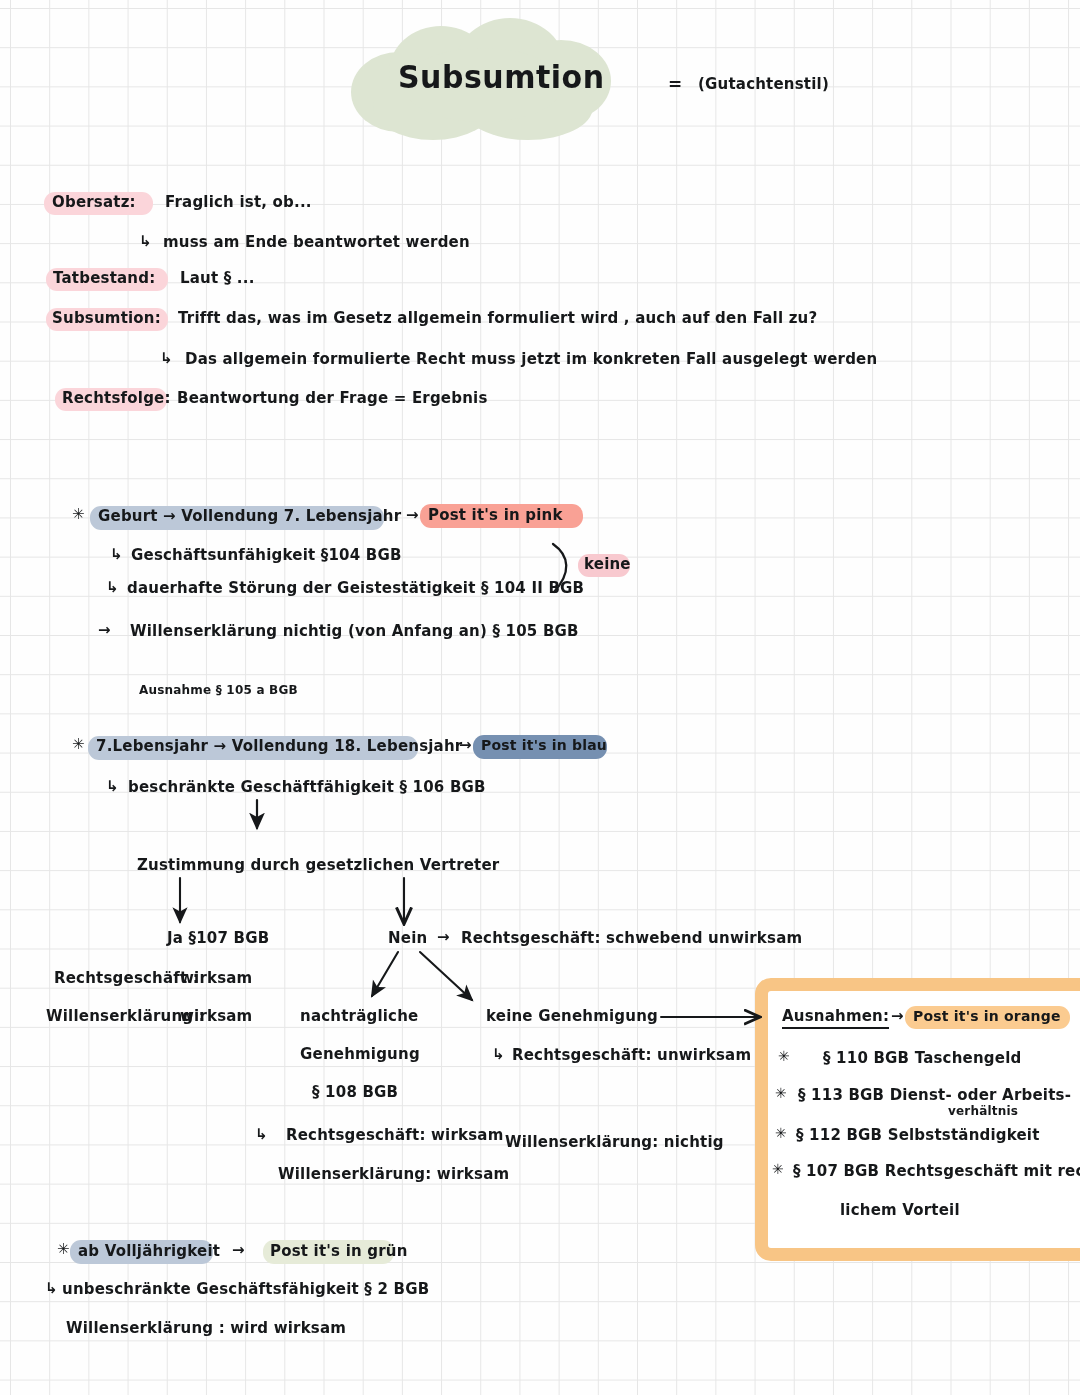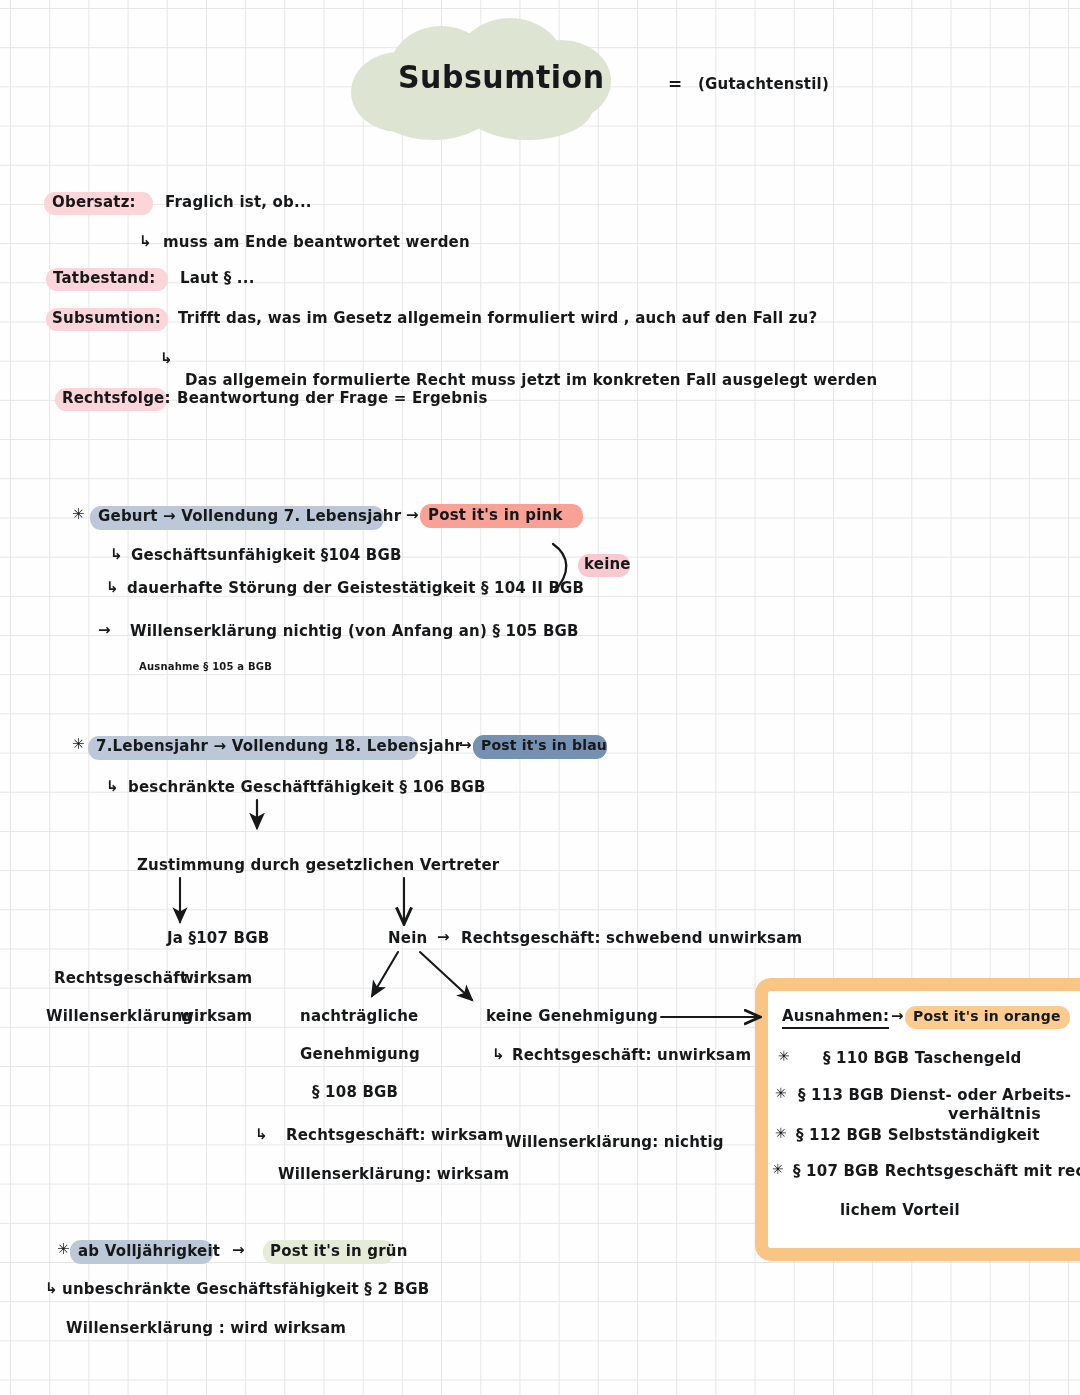--- a/index.html
+++ b/index.html
@@ -138,21 +138,21 @@
 
   <div class="hl hl-pinklabel" style="left:46px; top:268px; width:122px; height:23px;"></div>
   <div class="hw ontop" style="left:53px; top:270px; font-size:15px;">Tatbestand:</div>
   <div class="hw" style="left:180px; top:270px; font-size:15px;">Laut § ...</div>
 
   <div class="hl hl-pinklabel" style="left:46px; top:308px; width:122px; height:23px;"></div>
   <div class="hw ontop" style="left:52px; top:310px; font-size:15px;">Subsumtion:</div>
   <div class="hw" style="left:178px; top:310px; font-size:15px;">Trifft das, was   im   Gesetz  allgemein  formuliert  wird , auch  auf  den Fall zu?</div>
 
   <div class="hw" style="left:160px; top:350px; font-size:15px;">↳</div>
-  <div class="hw" style="left:185px; top:372px; font-size:15px;">Das  allgemein   formulierte  Recht   muss   jetzt   im  konkreten  Fall  ausgelegt  werden</div>
+  <div class="hw" style="left:185px; top:351px; font-size:15px;">Das  allgemein   formulierte  Recht   muss   jetzt   im  konkreten  Fall  ausgelegt  werden</div>
 
   <div class="hl hl-pinklabel" style="left:55px; top:388px; width:112px; height:23px;"></div>
   <div class="hw ontop" style="left:62px; top:390px; font-size:15px;">Rechtsfolge:</div>
   <div class="hw" style="left:177px; top:390px; font-size:15px;">Beantwortung  der  Frage = Ergebnis</div>
 
   <div class="hw" style="left:72px; top:506px; font-size:15px;">✳</div>
   <div class="hl hl-blue-l" style="left:90px; top:506px; width:294px; height:24px;"></div>
   <div class="hw ontop" style="left:98px; top:508px; font-size:15px;">Geburt   →  Vollendung 7. Lebensjahr</div>
   <div class="hw" style="left:406px; top:507px; font-size:15px;">→</div>
   <div class="hl hl-salmon" style="left:420px; top:504px; width:163px; height:24px;"></div>
@@ -160,21 +160,21 @@
 
   <div class="hw" style="left:110px; top:546px; font-size:15px;">↳</div>
   <div class="hw" style="left:131px; top:547px; font-size:15px;">Geschäftsunfähigkeit §104 BGB</div>
 
   <div class="hw" style="left:106px; top:579px; font-size:15px;">↳</div>
   <div class="hw" style="left:127px; top:580px; font-size:15px;">dauerhafte Störung  der  Geistestätigkeit     § 104 II BGB</div>
 
   <div class="hw" style="left:98px; top:622px; font-size:15px;">→</div>
   <div class="hw" style="left:130px; top:623px; font-size:15px;">Willenserklärung  nichtig (von Anfang  an)    § 105 BGB</div>
 
-  <div class="hw" style="left:139px; top:661px; font-size:10px;">Ausnahme  § 105 a  BGB</div>
+  <div class="hw" style="left:139px; top:684px; font-size:12px;">Ausnahme  § 105 a  BGB</div>
 
   <div class="hl hl-pinksoft" style="left:578px; top:554px; width:52px; height:23px;"></div>
   <div class="hw ontop" style="left:584px; top:556px; font-size:15px;">keine</div>
 
   <div class="hw" style="left:72px; top:736px; font-size:15px;">✳</div>
   <div class="hl hl-blue-l" style="left:88px; top:736px; width:330px; height:24px;"></div>
   <div class="hw ontop" style="left:96px; top:738px; font-size:15px;">7.Lebensjahr   →   Vollendung  18. Lebensjahr</div>
   <div class="hw" style="left:459px; top:737px; font-size:15px;">→</div>
   <div class="hl hl-blue-d" style="left:473px; top:735px; width:134px; height:24px;"></div>
   <div class="hw ontop" style="left:481px; top:738px; font-size:14px;">Post it's  in  blau</div>
@@ -211,21 +211,21 @@
   <div class="hw" style="left:782px; top:1008px; font-size:15px; z-index:3; border-bottom:2px solid #16181a; padding-bottom:2px;">Ausnahmen:</div>
   <div class="hw" style="left:891px; top:1008px; font-size:15px; z-index:3;">→</div>
   <div class="hl hl-orange" style="left:905px; top:1006px; width:165px; height:23px; z-index:3;"></div>
   <div class="hw" style="left:913px; top:1009px; font-size:14px; z-index:4;">Post it's in  orange</div>
 
   <div class="hw" style="left:778px; top:1049px; font-size:14px; z-index:3;">✳</div>
   <div class="hw" style="left:800px; top:1050px; font-size:15px; z-index:3;margin-left:23px;">§ 110 BGB Taschengeld</div>
 
   <div class="hw" style="left:775px; top:1086px; font-size:14px; z-index:3;">✳</div>
   <div class="hw" style="left:798px; top:1087px; font-size:15px; z-index:3;text-align:right;">§ 113 BGB    Dienst- oder  Arbeits-</div>
-  <div class="hw" style="left:948px; top:1105px; font-size:16px; z-index:3;">verhältnis</div>
+  <div class="hw" style="left:948px; top:1105px; font-size:12px; z-index:3;">verhältnis</div>
 
   <div class="hw" style="left:775px; top:1126px; font-size:14px; z-index:3;">✳</div>
   <div class="hw" style="left:796px; top:1127px; font-size:15px; z-index:3;">§ 112 BGB   Selbstständigkeit</div>
 
   <div class="hw" style="left:772px; top:1162px; font-size:14px; z-index:3;">✳</div>
   <div class="hw" style="left:793px; top:1163px; font-size:15px; z-index:3;">§ 107 BGB  Rechtsgeschäft mit recht -</div>
   <div class="hw" style="left:840px; top:1202px; font-size:15px; z-index:3;">lichem  Vorteil</div>
 
   <div class="hw" style="left:57px; top:1241px; font-size:15px;">✳</div>
   <div class="hl hl-blue-l" style="left:70px; top:1240px; width:143px; height:24px;"></div>

